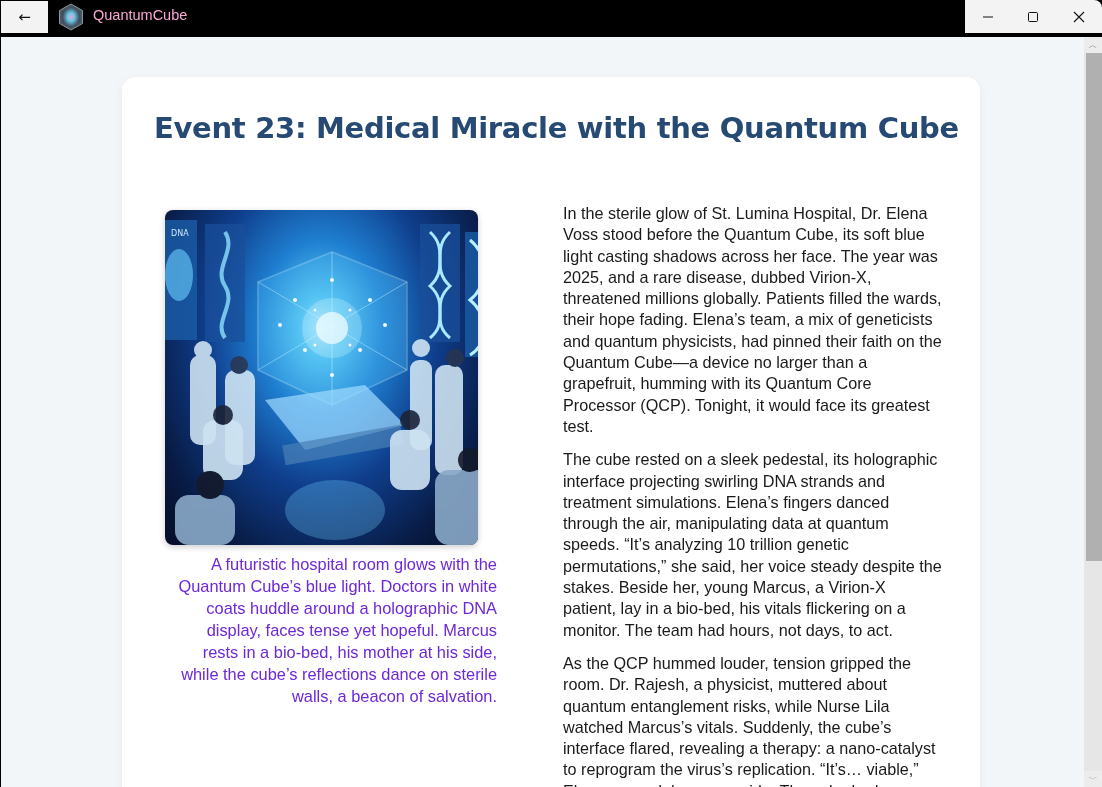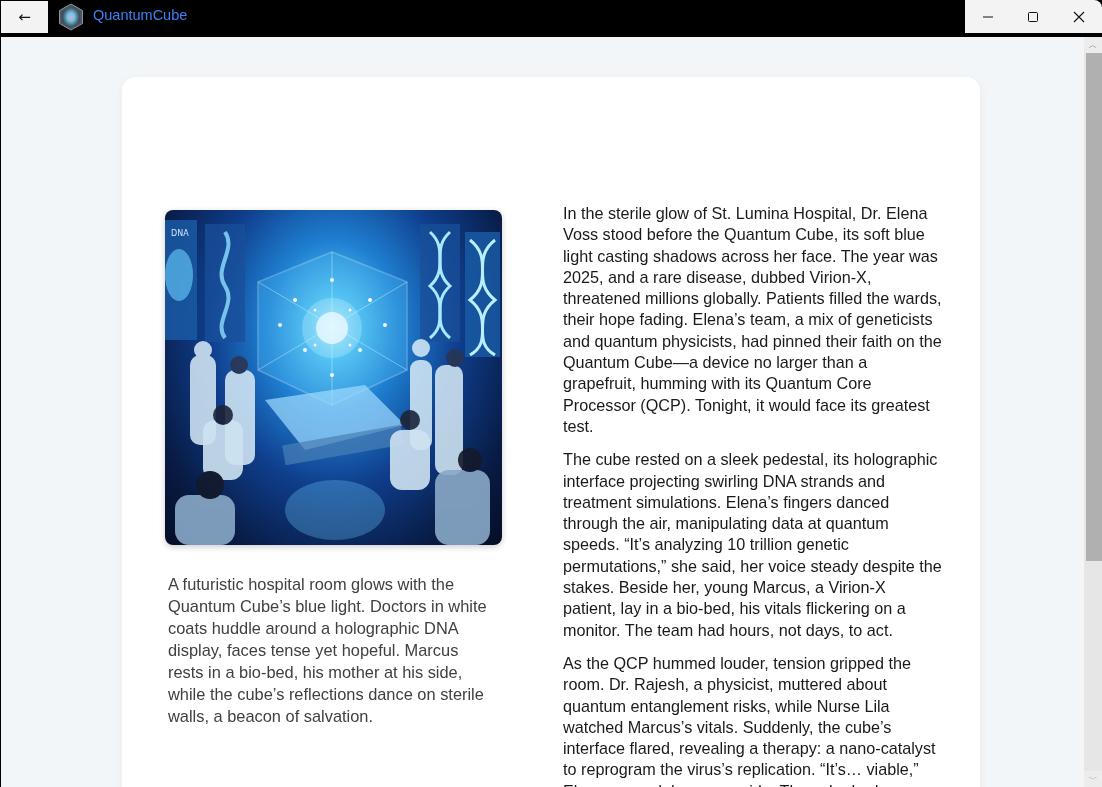--- a/index.html
+++ b/index.html
@@ -12,21 +12,21 @@
     }
     .back-btn {
       position: absolute; left: 1px; top: 1px; width: 47px; height: 32px;
       background: #f3f3f3; display: flex; align-items: center; justify-content: center;
       color: #111; font-size: 15px;
     }
     .app-logo {
       position: absolute; left: 57px; top: 3px; width: 28px; height: 28px;
     }
     .app-title {
-      position: absolute; left: 93px; top: 7px; color: #3b82f6;
+      position: absolute; left: 93px; top: 7px; color: #f9a8d4;
       font-family: "Liberation Sans", sans-serif; font-size: 14.5px;
     }
     .win-controls {
       position: absolute; left: 965px; top: 0; width: 137px; height: 33px;
       background: #f3f3f3; display: flex; border-top-right-radius: 8px;
     }
     .win-btn {
       width: 45.6px; height: 33px; display: flex; align-items: center; justify-content: center;
       color: #111;
     }
@@ -59,26 +59,26 @@
     .page-title {
       position: absolute; left: 32px; top: 34px;
       font-family: "DejaVu Sans", sans-serif; font-weight: bold;
       font-size: 29px; color: #264a73; letter-spacing: -0.3px; white-space: nowrap;
     }
 
     .figure {
       position: absolute; left: 43px; top: 133px; width: 335px;
     }
     .image {
-      width: 337px; height: 335px; border-radius: 8px; overflow: hidden;
+      width: 313px; height: 335px; border-radius: 8px; overflow: hidden;
       box-shadow: 0 2px 6px rgba(0,0,0,0.2); position: relative;
       background: radial-gradient(ellipse at 50% 35%, #c8f4ff 0%, #59c9f3 10%, #1f7fd1 28%, #0f3e8c 52%, #081b44 80%, #050d26 100%);
     }
     .caption {
-      margin-top: 28px; text-align: left; color: #404040;
+      margin-top: 8px; text-align: right; color: #6d28d9;
       font-family: "Liberation Sans", sans-serif; font-size: 16.4px; line-height: 22px;
       padding: 0 3px;
     }
 
     .article {
       position: absolute; left: 401px; top: 126px; width: 420px;
       font-family: "Liberation Sans", sans-serif; font-size: 16.2px; line-height: 21.3px;
       color: #1a1a1a;
     }
     .article p { margin-bottom: 12px; margin-left: 40px; }
@@ -118,20 +118,21 @@
     <div class="win-btn">
       <svg width="12" height="12" viewBox="0 0 12 12">
           <path d="M1 1 L11 11 M11 1 L1 11" stroke="#111" stroke-width="1.1"></path>
         </svg>
     </div>
   </div>
 </div>
 
 <div class="content">
   <div class="card">
+    <h1 class="page-title">Event 23: Medical Miracle with the Quantum Cube</h1>
 
     <div class="figure">
       <div class="image" title="Futuristic hospital room with a glowing holographic Quantum Cube above a patient bed, doctors in white coats gathered around, DNA helix displays on walls">
         <svg width="335" height="335" viewBox="0 0 335 335">
 
           <rect x="0" y="10" width="32" height="120" fill="#1a5ca8" opacity="0.8"></rect>
           <text x="6" y="26" fill="#cfe8ff" font-size="8" font-family="DejaVu Sans, sans-serif">DNA</text>
           <ellipse cx="14" cy="65" rx="14" ry="26" fill="#6bd0ff" opacity="0.6"></ellipse>
           <rect x="40" y="14" width="40" height="118" fill="#1a4f9a" opacity="0.75"></rect>
           <path d="M60 22 C72 40, 48 58, 60 76 C72 94, 48 112, 60 128" stroke="#8fe0ff" stroke-width="4" fill="none" opacity="0.8"></path>

